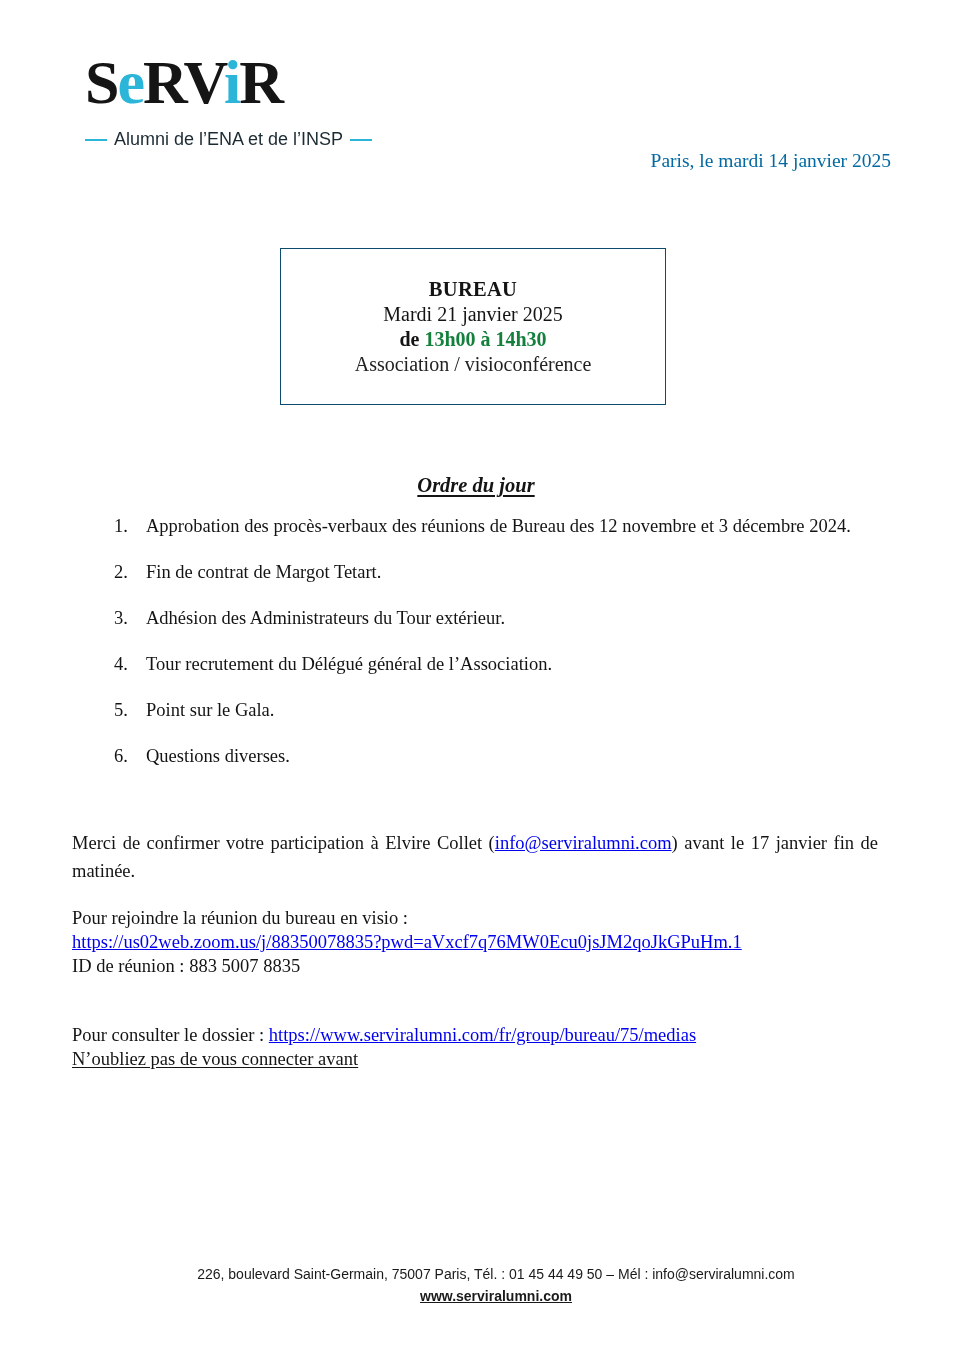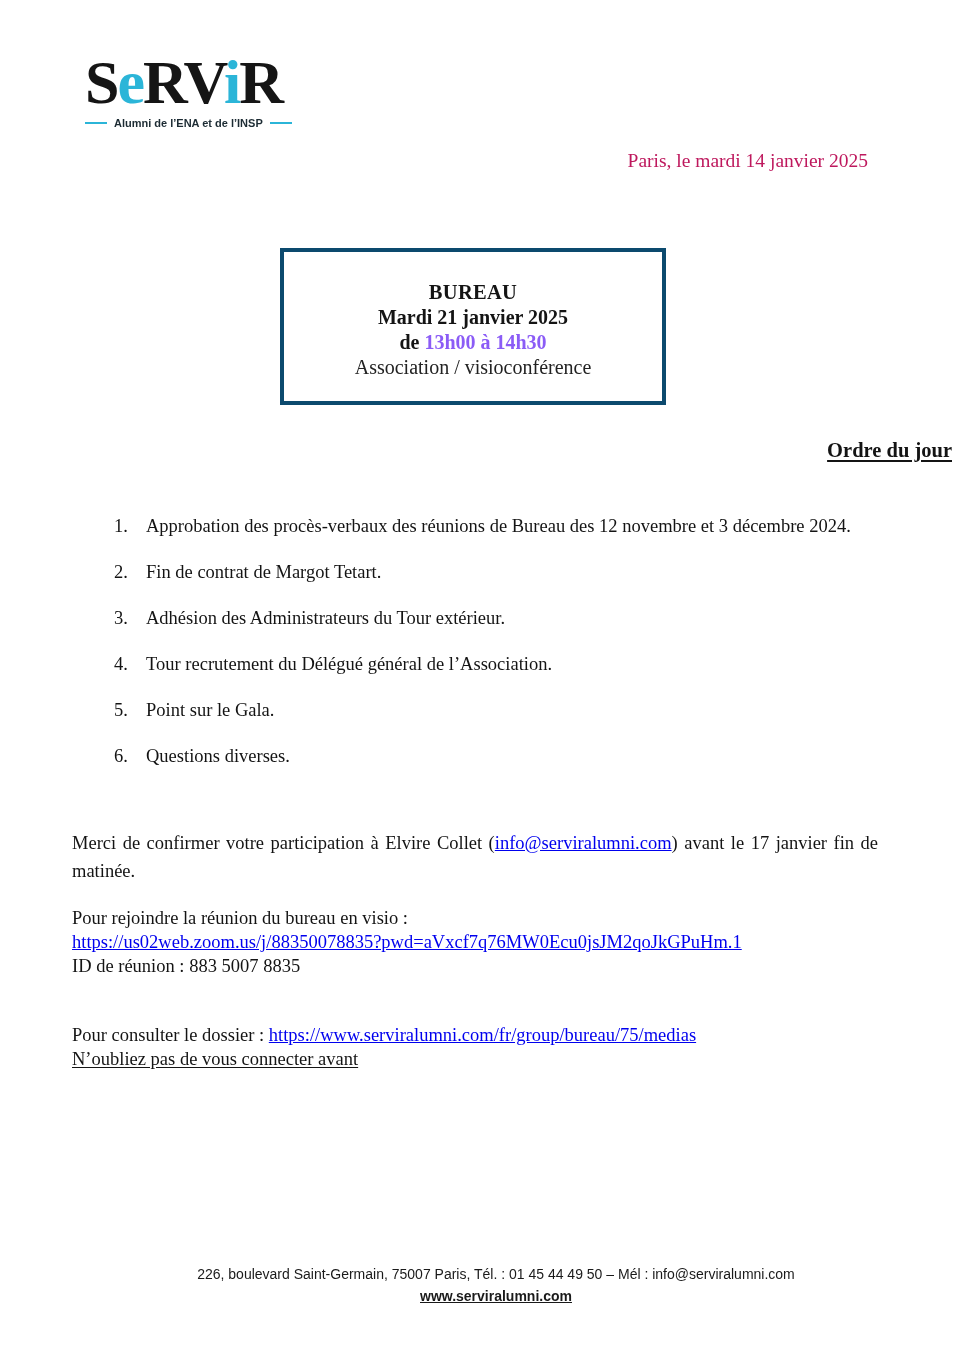--- a/index.html
+++ b/index.html
@@ -23,68 +23,69 @@
     line-height: 1.05;
     letter-spacing: -2px;
     color: #151515;
     white-space: nowrap;
   }
   .logo-accent { color: #2BB5D8; }
   .logo-tagline {
     display: flex;
     align-items: center;
     gap: 7px;
-    margin-top: 2px;
+    margin-top: 14px;
     font-family: "Liberation Sans", sans-serif;
-    font-size: 11px;
-    font-weight: 700;
+    font-size: 18px;
+    font-weight: 400;
     color: #1c2b33;
     white-space: nowrap;
   }
   .tagline-rule { height: 2px; width: 22px; background: #2BB5D8; }
 
   
   .date-line {
     position: absolute;
     top: 150px;
-    right: 92px;
+    right: 69px;
     font-size: 19.5px;
-    color: #be185d;
+    color: #0369a1;
   }
 
   
   .meeting-box {
     position: absolute;
     left: 280px;
     top: 248px;
     width: 386px;
     height: 157px;
     box-sizing: border-box;
-    border: 4px solid #0c4a6e;
+    border: 1px solid #0c4a6e;
     text-align: center;
     padding-top: 28px;
     font-size: 20px;
     line-height: 25px;
   }
   .meeting-title { font-weight: 700; font-size: 20.5px; letter-spacing: 0.3px; }
-  .meeting-date { font-weight: 700; }
+  .meeting-date { font-weight: 400; }
   .meeting-time { font-weight: 700; }
-  .time-red { color: #8b5cf6; margin-top: 32px; }
+  .time-red { color: #15803d; margin-top: 32px; }
   .meeting-location { color: #222222; }
 
   
   .agenda-heading {
     position: absolute;
-    left: 0; top: 439px;
+    left: 0; top: 474px;
     width: 952px;
-    text-align: right;
+    text-align: center;
     font-weight: 700;
     font-size: 20.5px;
     text-decoration: underline;
     text-underline-offset: 3px;
+    font-style: italic;
   }
   .agenda-list {
     position: absolute;
     left: 114px;
     top: 516px;
     width: 790px;
     font-size: 18.5px;
     line-height: 20px;
   }
   .agenda-item { display: flex; margin-bottom: 26px; }

